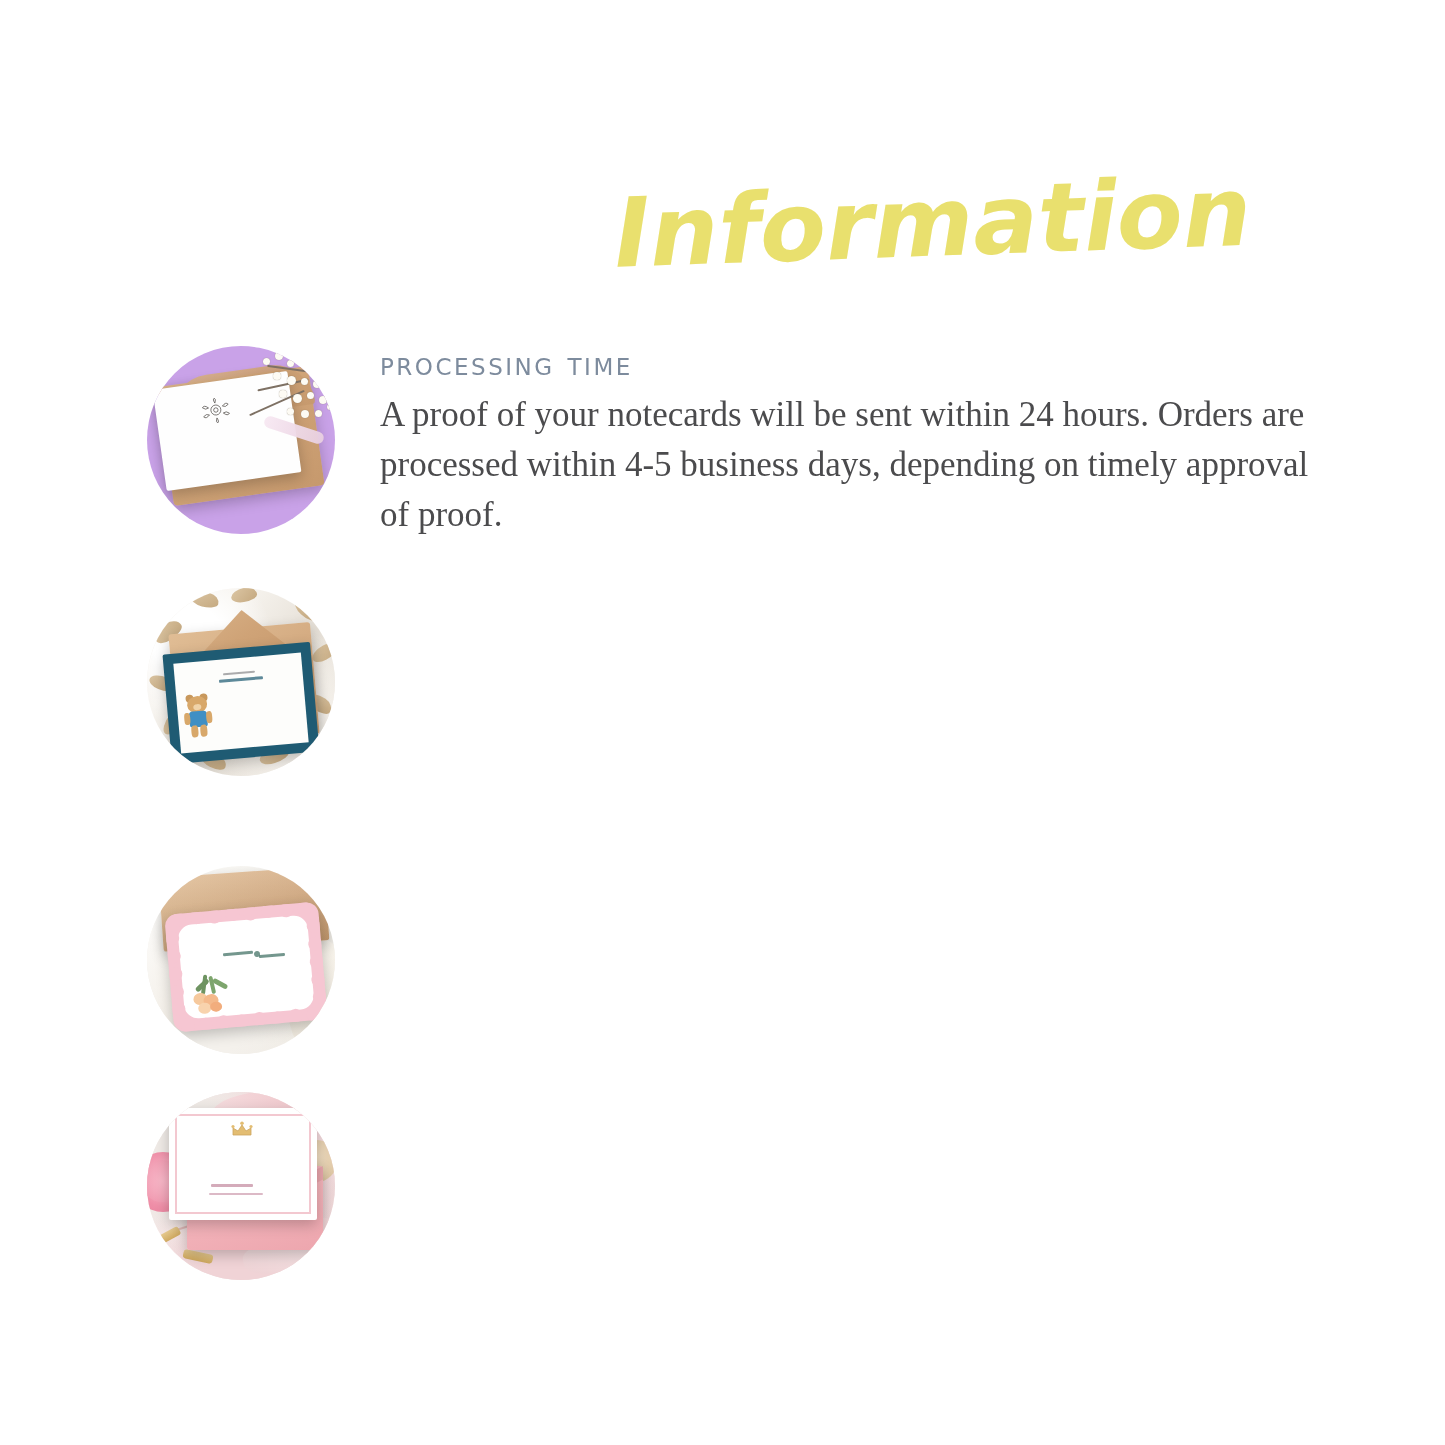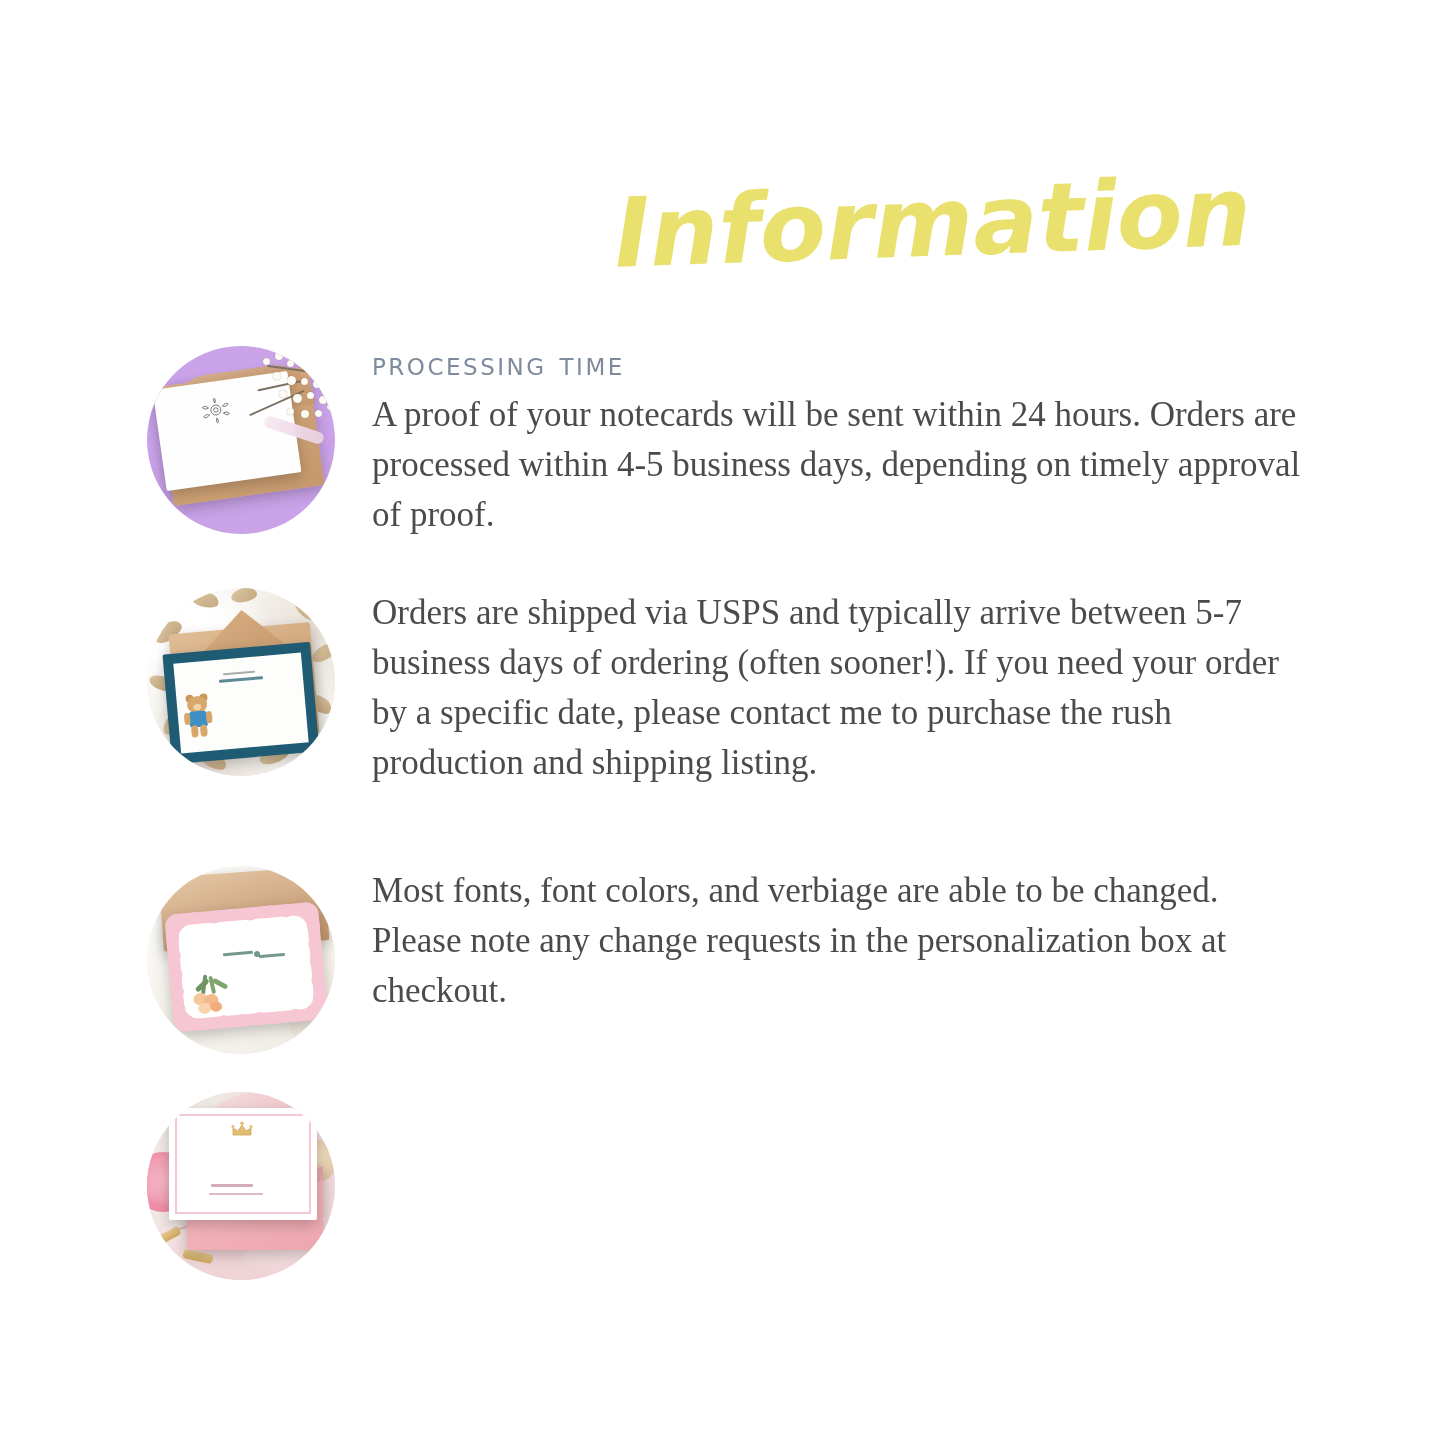--- a/index.html
+++ b/index.html
@@ -69,21 +69,21 @@
   .sec-thumb {
     position: absolute;
     left: 147px;
     width: 188px;
     height: 188px;
     border-radius: 50%;
     overflow: hidden;
   }
   .sec-text {
     position: absolute;
-    left: 372px;
+    left: 380px;
     width: 930px;
   }
   .sec-heading {
     color: #7d8b9d;
     font-family: "DejaVu Sans", sans-serif;
     font-size: 33px;
     font-weight: 400;
     letter-spacing: 2.5px;
     font-variant: small-caps;
     text-transform: lowercase;
@@ -292,21 +292,20 @@
         <div class="bear-muz" style="left:11px;top:12px;width:8px;height:6px;"></div>
         <div class="bear-body" style="left:6px;top:19px;width:18px;height:16px;"></div>
         <div class="bear-limb" style="left:1px;top:20px;width:6px;height:12px;"></div>
         <div class="bear-limb" style="left:23px;top:20px;width:6px;height:12px;"></div>
         <div class="bear-limb" style="left:7px;top:33px;width:7px;height:12px;"></div>
         <div class="bear-limb" style="left:16px;top:33px;width:7px;height:12px;"></div>
       </div>
     </div>
 
     <div class="sec-text">
-      <p class="sec-body">Orders are shipped via USPS and typically arrive between 5-7 business days of ordering (often sooner!). If you need your order by a specific date, please contact me to purchase the rush production and shipping listing.</p>
     </div>
   </div>
 
   <div class="section" id="section-personalization">
 
     <div class="sec-thumb">
       <div class="photo bg-softwhite"></div>
 
       <div style="position:absolute;left:-10px;top:36px;width:60px;height:130px;background:linear-gradient(120deg,#ffffff,#efe9df);border-radius:50% 40% 45% 55%;opacity:.9;"></div>
       <div style="position:absolute;left:140px;top:72px;width:66px;height:120px;background:linear-gradient(200deg,#fbf7ef,#e9e2d6);border-radius:45% 55% 50% 50%;opacity:.9;"></div>
@@ -360,21 +359,20 @@
         <div style="position:absolute;left:8px;top:8px;width:16px;height:5px;background:#6f9462;border-radius:3px;transform:rotate(-38deg);"></div>
         <div style="position:absolute;left:26px;top:8px;width:16px;height:5px;background:#7da56d;border-radius:3px;transform:rotate(34deg);"></div>
         <div class="petal" style="left:6px;top:18px;width:14px;height:12px;background:#f6c99d;"></div>
         <div class="petal" style="left:16px;top:20px;width:15px;height:13px;background:#f4b98b;"></div>
         <div class="petal" style="left:10px;top:28px;width:13px;height:11px;background:#f8d3ad;"></div>
         <div class="petal" style="left:22px;top:28px;width:12px;height:10px;background:#f2ad7d;"></div>
       </div>
     </div>
 
     <div class="sec-text">
-      <p class="sec-body">Most fonts, font colors, and verbiage are able to be changed. Please note any change requests in the personalization box at checkout.</p>
     </div>
   </div>
 
   <div class="section" id="section-extras">
 
     <div class="sec-thumb">
       <div class="photo bg-pinkmarble"></div>
 
       <div class="ribbon" style="left:64px;top:0px;width:90px;height:34px;background:linear-gradient(120deg,#f6dadd,#eec3c8);opacity:.85;transform:rotate(-12deg);"></div>
       <div class="ribbon" style="left:130px;top:124px;width:76px;height:40px;background:linear-gradient(160deg,#f7e1e2,#ebc6ca);opacity:.8;transform:rotate(16deg);"></div>

